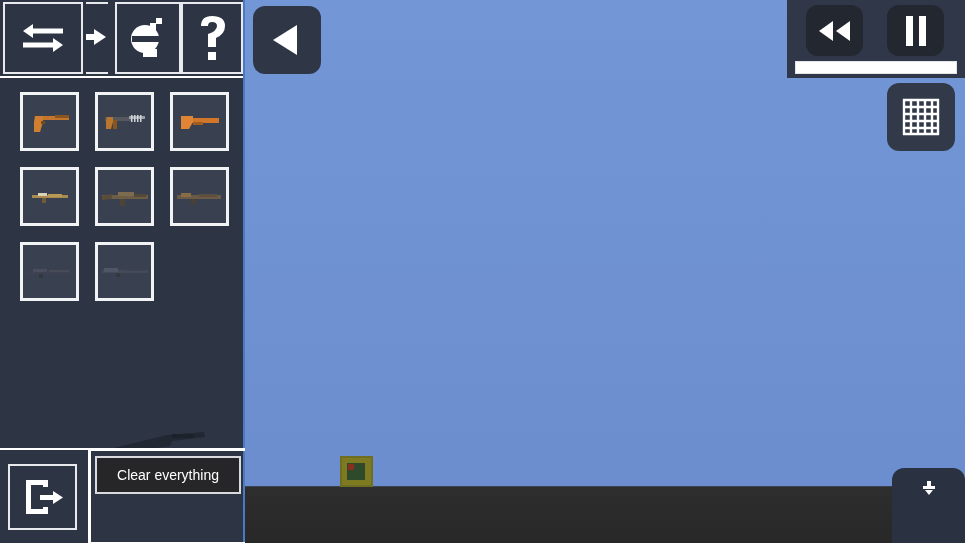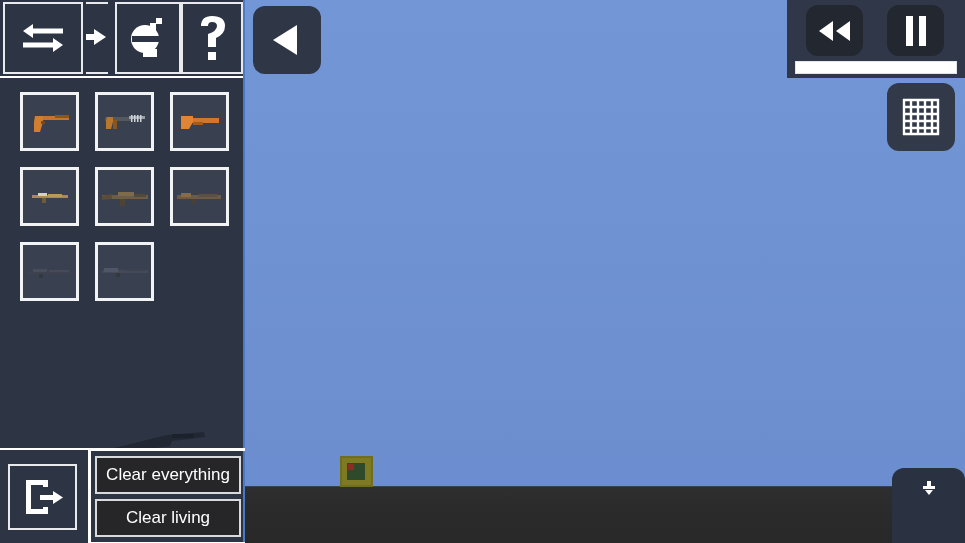--- a/index.html
+++ b/index.html
@@ -103,21 +103,21 @@
     border-right: none;
     padding: 5px 4px;
     background: transparent;
   }
   .clear-btn {
     display: block;
     width: 100%; height: 38px;
     background: #262628;
     border: 2px solid #d9dadd;
     color: #ffffff;
-    font-size: 17px;
+    font-size: 14px;
     font-family: "Liberation Sans", sans-serif;
     line-height: 34px;
     text-align: center;
     cursor: pointer;
     margin-bottom: 5px;
   }
   #bg-gun {
     position: absolute; left: 112px; top: 430px;
     width: 95px; height: 22px;
     opacity: .75;
@@ -307,21 +307,20 @@
     <div id="bottom-bar">
       <div id="exit-btn">
         <svg width="42" height="42" viewBox="0 0 42 42">
           <path d="M4 4 L26 4 L26 11 L21 11 L21 9 L9 9 L9 33 L21 33 L21 31 L26 31 L26 38 L4 38 Z" fill="#ffffff"></path>
           <rect x="18" y="19" width="16" height="5" fill="#ffffff"></rect>
           <path d="M31 15 L41 21.5 L31 28 Z" fill="#ffffff"></path>
         </svg>
       </div>
       <div id="clear-stack">
         <button class="clear-btn">Clear everything</button>
-        <button class="clear-btn">Clear living</button>
       </div>
     </div>
   </div>
 
   <div id="back-btn">
     <svg width="40" height="40" viewBox="0 0 40 40">
       <path d="M30 5 L30 35 L6 20 Z" fill="#ffffff"></path>
     </svg>
   </div>
 

